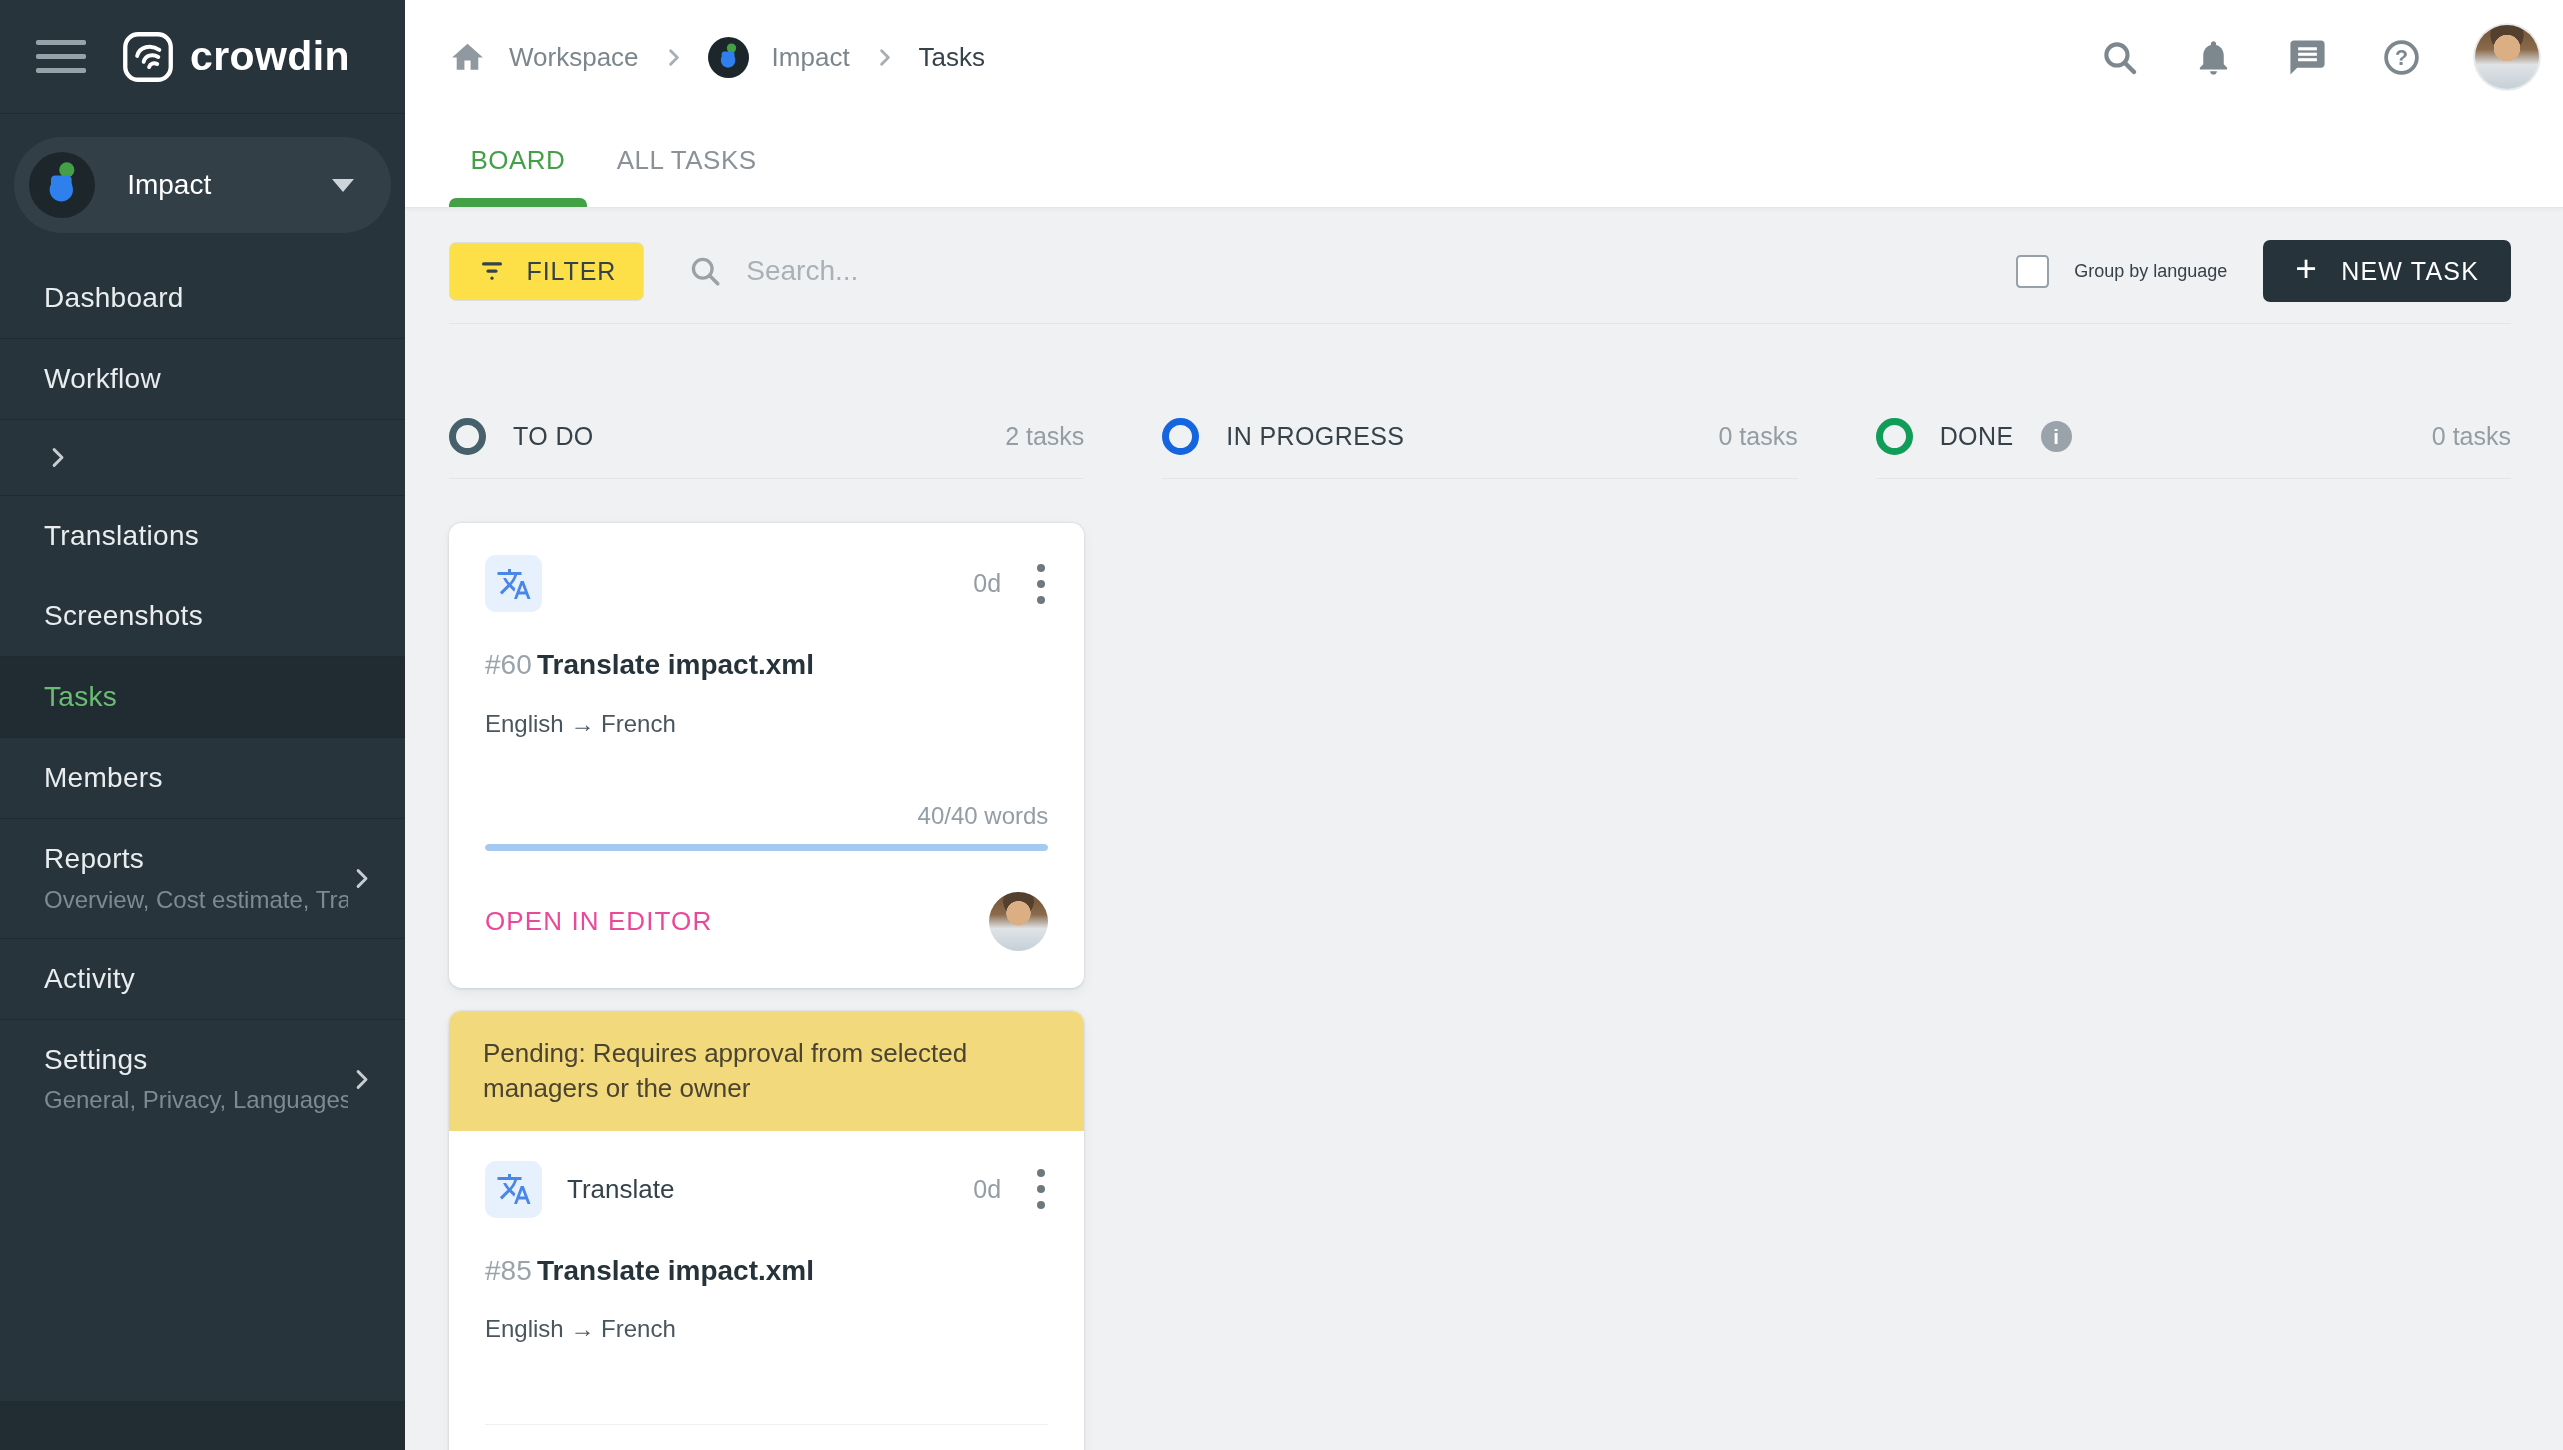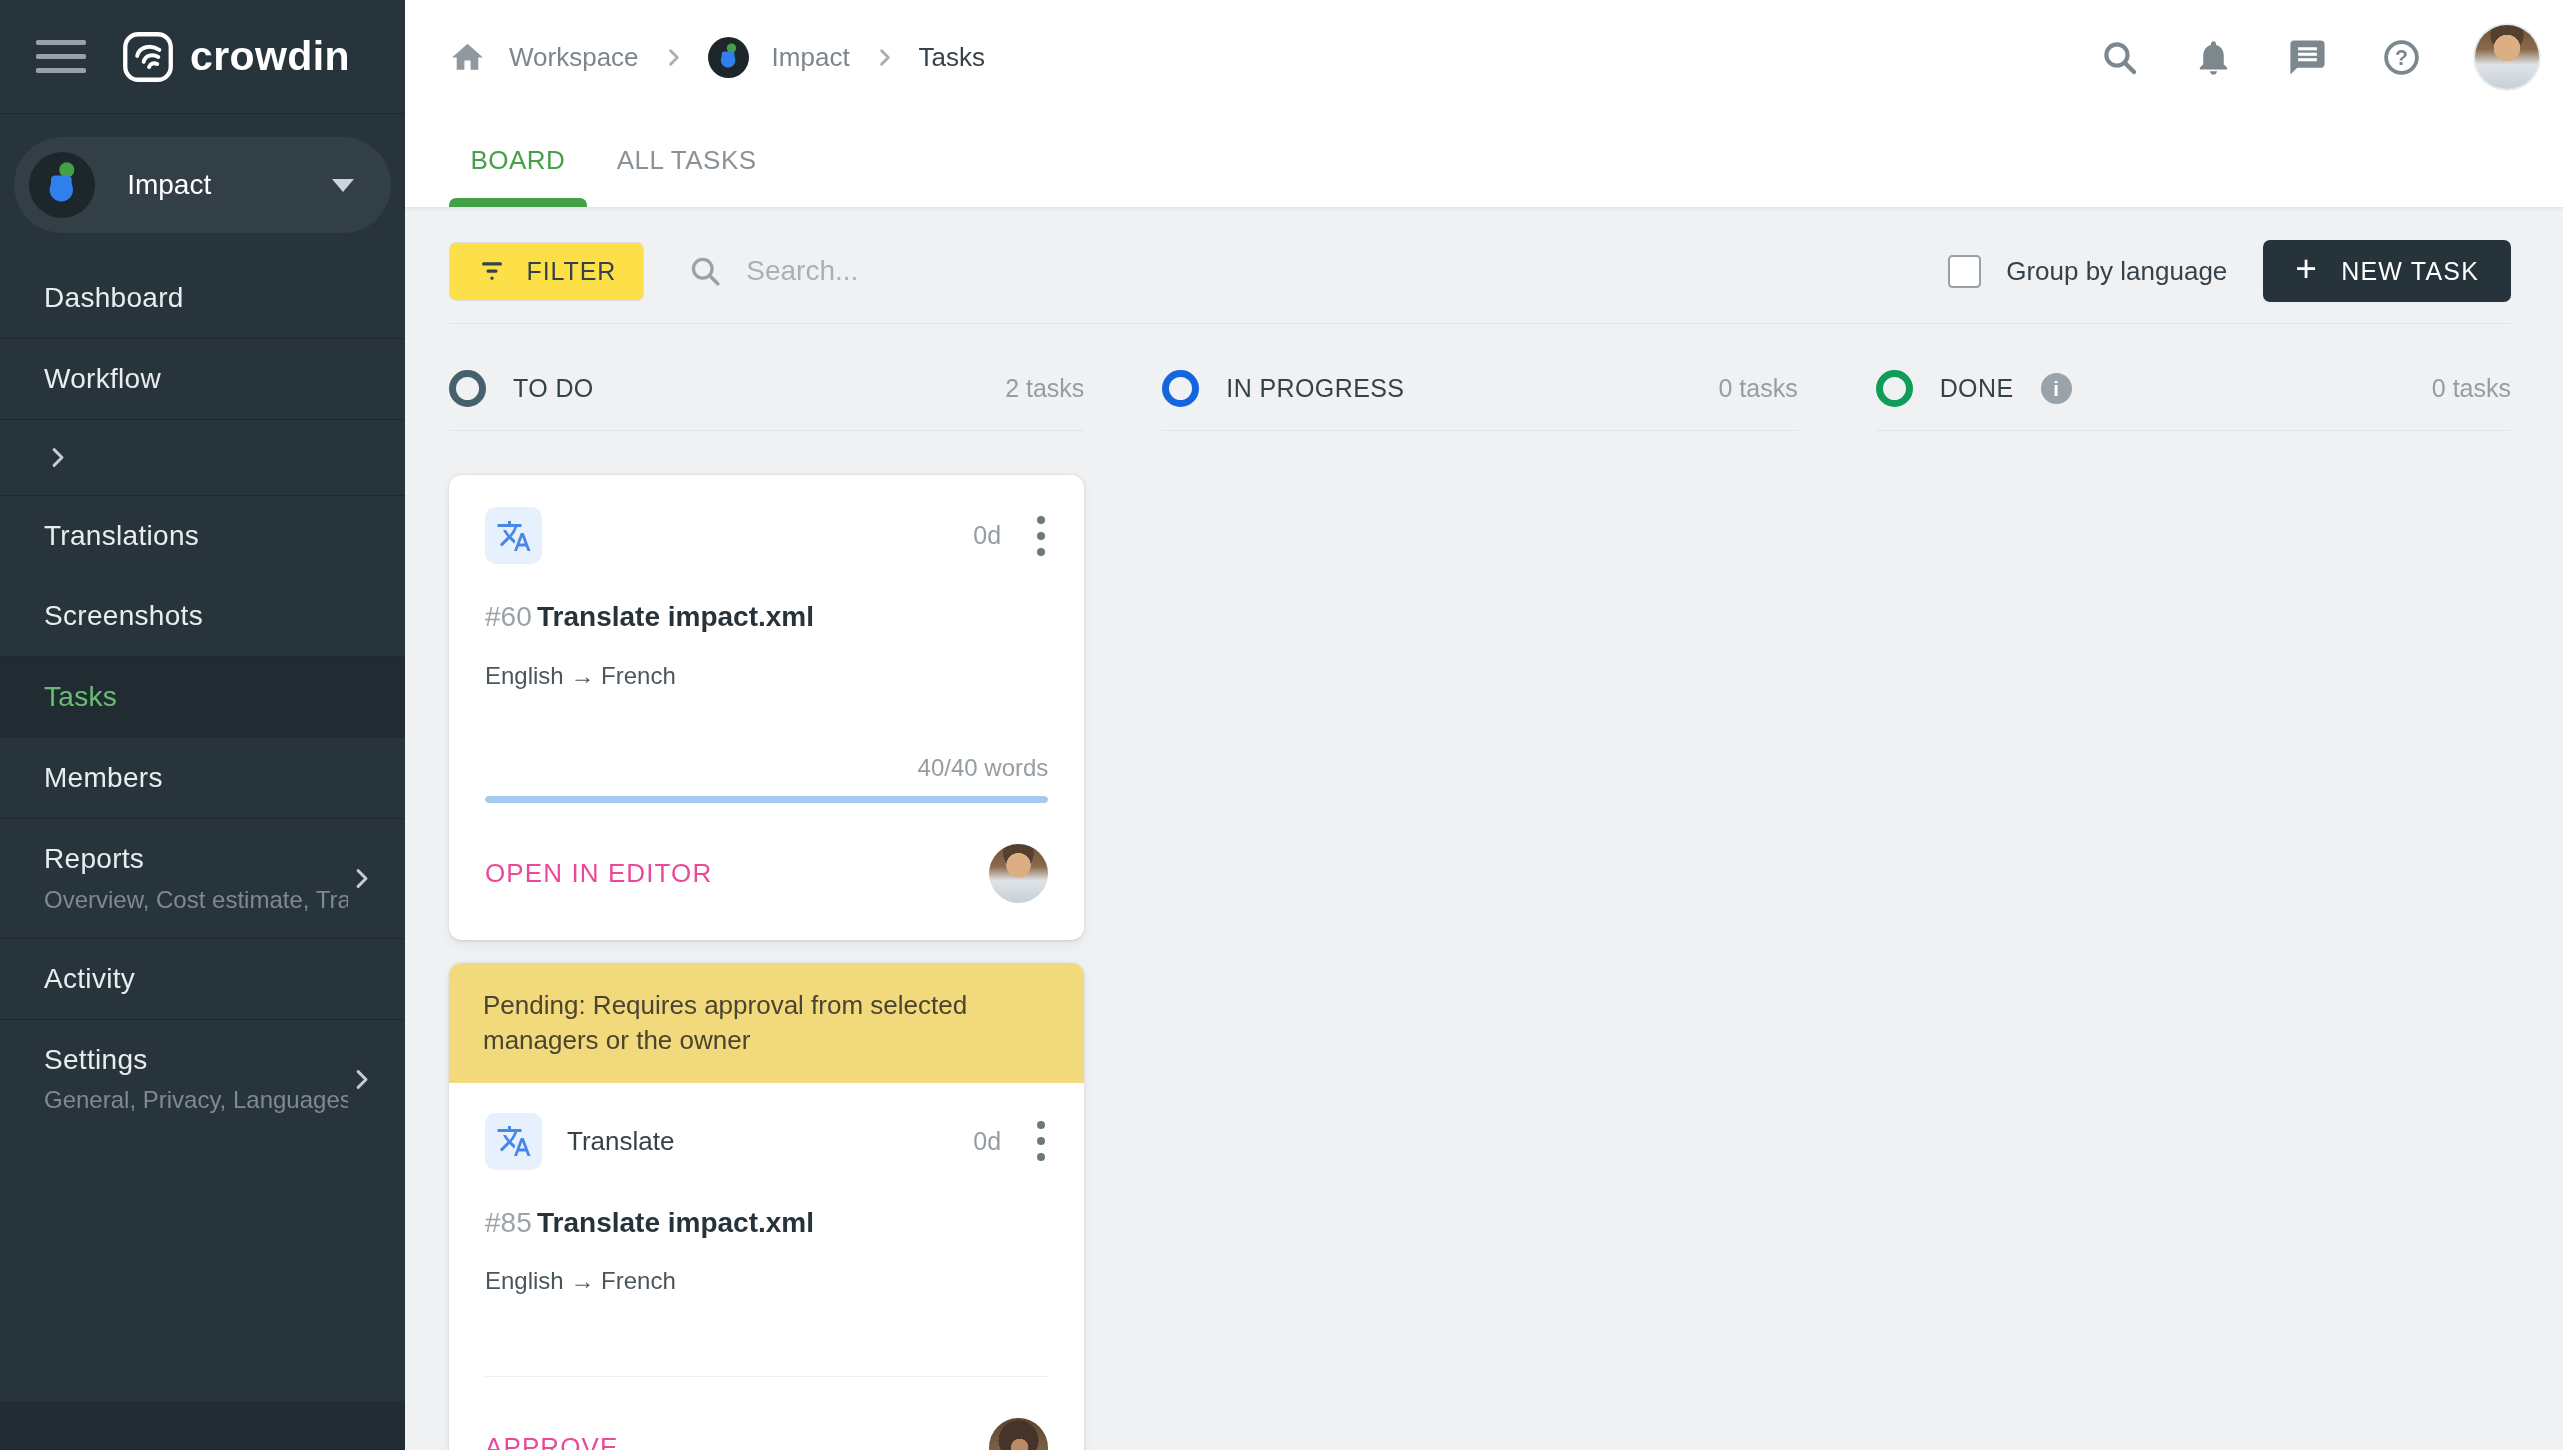--- a/index.html
+++ b/index.html
@@ -53,28 +53,28 @@
   .tab { display:flex; align-items:center; margin:0 30px 0 21.4px; position:relative; font-size:26px; letter-spacing:0.5px; font-weight:500; color:#8a9298; cursor:pointer; }
   .tab.active { color:#43a047; }
   .tab.active::after { content:""; position:absolute; left:-21.4px; right:-21.4px; bottom:0; height:9px; background:#43a047; border-radius:7.1px 7.1px 0 0; }
 
   .content { flex:1; padding:32px 52px 0 44px; display:flex; flex-direction:column; min-height:0; }
   .toolbar { display:flex; align-items:center; }
   .filter-btn { height:59px; background:#fde047; border:0.9px solid #dadfe2; border-radius:7.1px; display:flex; align-items:center; gap:19.6px; padding:0 27px; font-size:25px; font-weight:500; letter-spacing:0.9px; color:#36424a; cursor:pointer; }
   .search-box { display:flex; align-items:center; gap:23px; margin-left:43px; flex:1; }
   .search-input { border:none; outline:none; background:transparent; font-size:28px; color:#36424a; width:70%; font-family:"Liberation Sans", sans-serif; }
   .search-input::placeholder { color:#a9b1b6; }
-  .groupby { display:flex; align-items:center; gap:25px; font-size:26px; color:#36424a; margin-right:36px; cursor:pointer; }
+  .groupby { display:flex; align-items:center; gap:25px; font-size:18px; color:#36424a; margin-right:36px; cursor:pointer; }
   .checkbox { width:33px; height:33px; border:2.7px solid #97a1a7; border-radius:4.4px; background:#fff; }
   .new-task { height:62px; background:#27333a; color:#fff; border:none; border-radius:7.1px; display:flex; align-items:center; gap:23px; padding:0 32px; font-size:25px; font-weight:500; letter-spacing:1.2px; cursor:pointer; font-family:"Liberation Sans", sans-serif; }
   .plus-glyph { font-size:37px; font-weight:400; line-height:0; margin-top:-3.6px; }
   .toolbar-divider { margin-top:21.4px; border-top:0.9px solid #e2e6e8; }
 
   .board { display:grid; grid-template-columns:1fr 1fr 1fr; column-gap:78px; margin-top:46px; align-content:start; }
-  .col-header { display:flex; align-items:center; gap:27px; padding-bottom:23px; border-bottom:1.8px solid #e2e6e8; }
+  .col-header { display:flex; align-items:center; gap:27px; padding-bottom:23px; border-bottom:1.8px solid #e2e6e8;margin-top:48px; }
   .status-circle { width:37px; height:37px; border-radius:50%; border:7.1px solid; background:transparent; }
   .circle-todo { border-color:#46606c; }
   .circle-progress { border-color:#1565e0; }
   .circle-done { border-color:#0f9d58; }
   .col-title { font-size:25px; font-weight:500; letter-spacing:0.4px; color:#36424a; }
   .col-count { margin-left:auto; font-size:25px; color:#949da3; }
   .info-badge { width:31px; height:31px; border-radius:50%; background:#9aa3a9; color:#fff; font-size:20.5px; font-weight:700; display:flex; align-items:center; justify-content:center; cursor:pointer; }
 
   .cards { margin-top:44px; display:flex; flex-direction:column; gap:23px; }
   .card { background:#fff; border-radius:12.5px; box-shadow:0 0.9px 2.7px rgba(26,36,43,.14), 0 4.4px 12.5px rgba(26,36,43,.05); }

